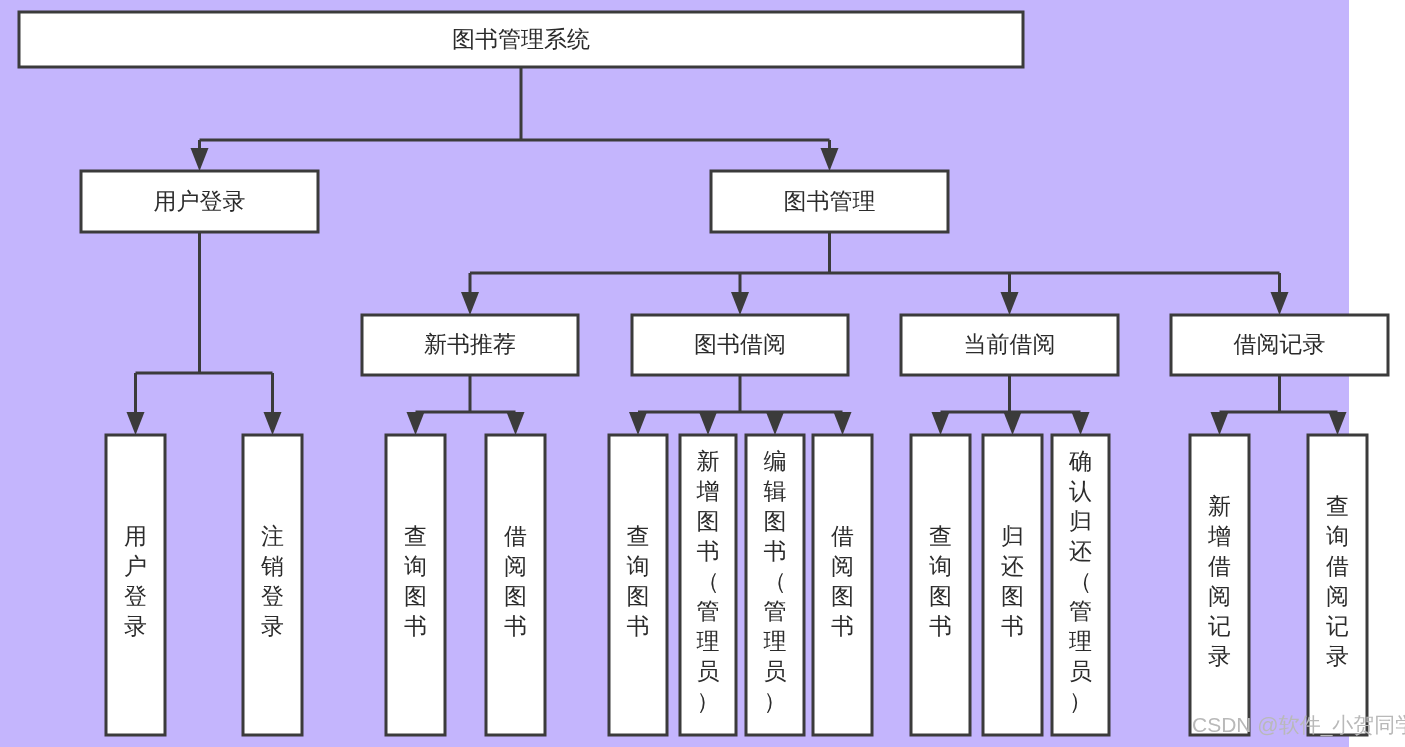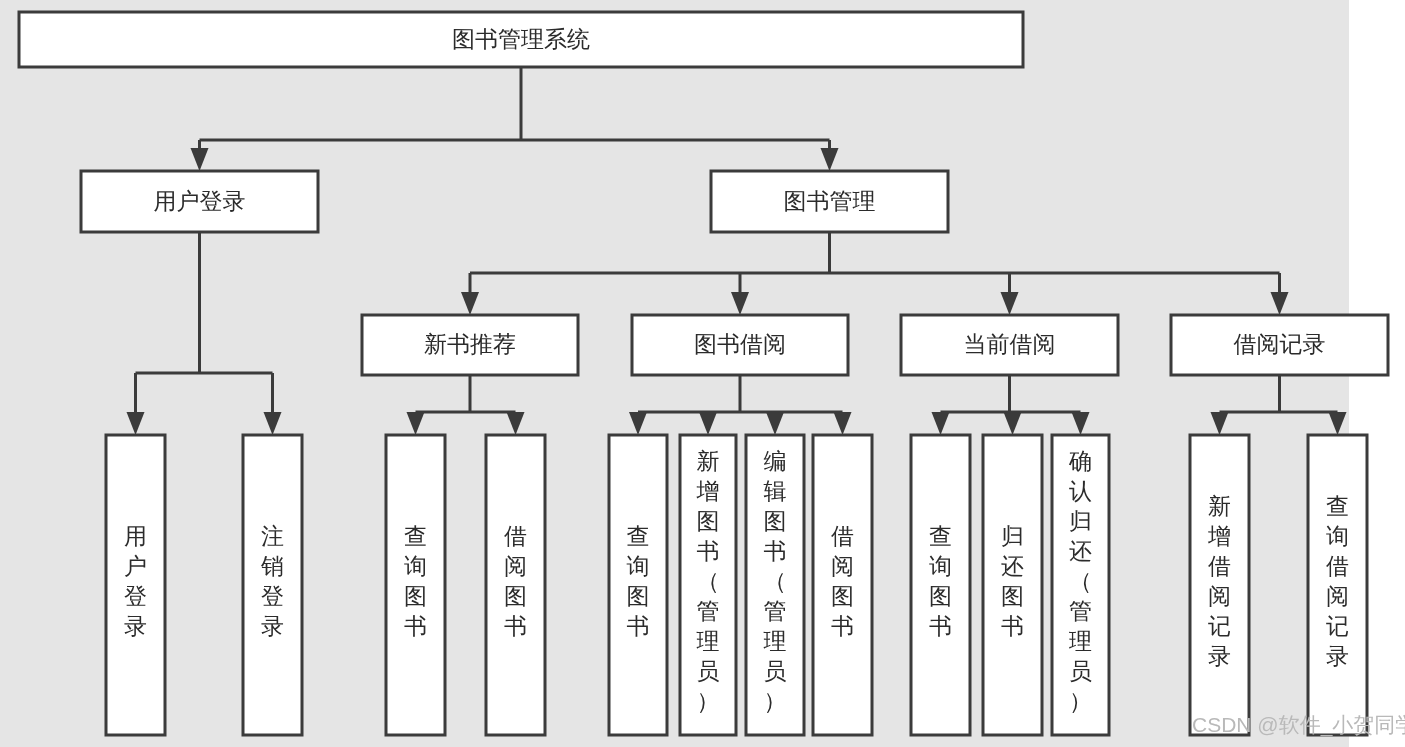--- a/index.html
+++ b/index.html
@@ -11,21 +11,21 @@
   body {
     width: 1405px;
     height: 747px;
     font-family: "Liberation Sans", "DejaVu Sans", sans-serif;
     overflow: hidden;
   }
   #diagram-root {
     position: relative;
     width: 1349px;
     height: 747px;
-    background: #e5e5e5;
+    background: #c4b5fd;
   }
   svg.diagram-canvas {
     display: block;
     width: 1405px;
     height: 747px;
   }
   .node-box {
     fill: #ffffff;
     stroke: #3b3b3b;
     stroke-width: 3;

